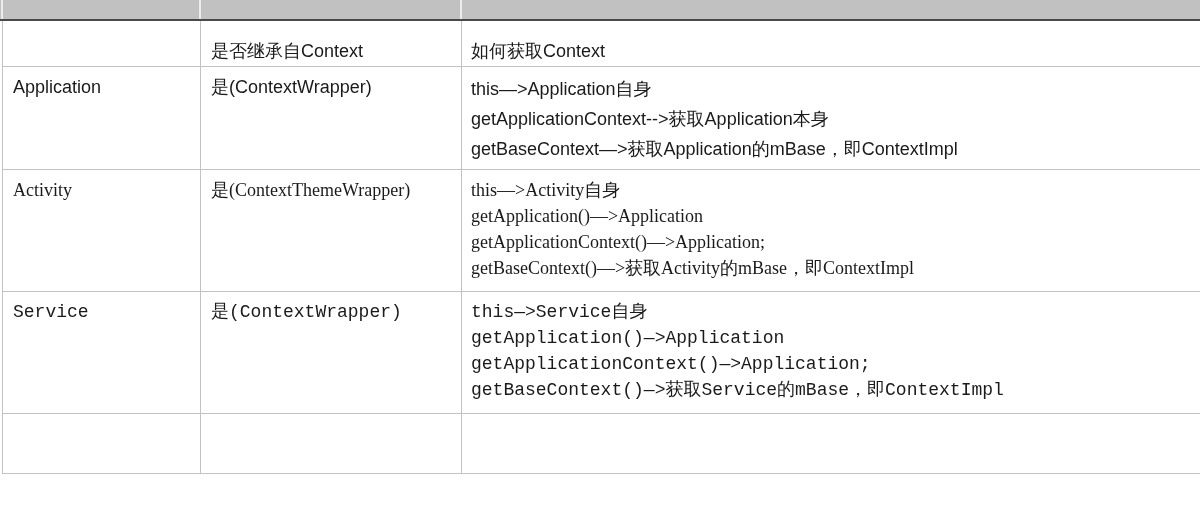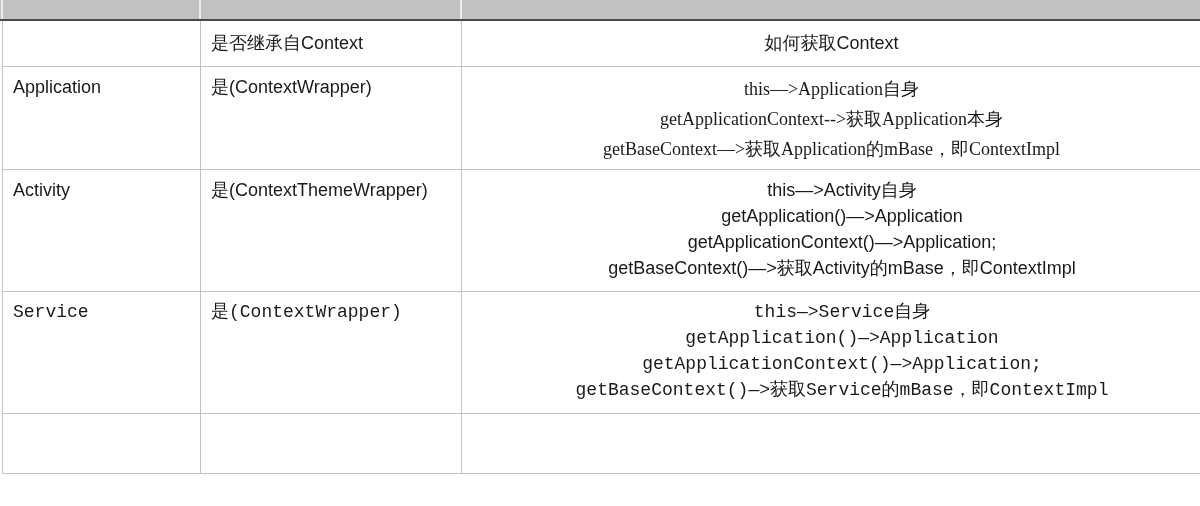--- a/index.html
+++ b/index.html
@@ -43,35 +43,35 @@
     table-layout: fixed;
     font-size: 18px;
   }
   .ctx-table td {
     border: 1px solid #c3c3c3;
     vertical-align: top;
     padding: 7px 8px 0 10px;
     overflow: hidden;
     line-height: 27px;
   }
-  .ctx-table tr.header-row td { border-top: none; padding-top: 9px; }
-  .ctx-table td.col-3 { border-right: none; padding-left: 9px; text-align: center; }
+  .ctx-table tr.header-row td { border-top: none; padding-top: 17px; }
+  .ctx-table td.col-3 { border-right: none; padding-left: 9px; }
   .col-w1 { width: 198px; }
   .col-w2 { width: 261px; }
 
   tr.header-row { height: 45px; }
   tr.r-app  { height: 103px; padding-left: 40px; }
-  tr.r-act  { height: 122px; }
+  tr.r-act  { height: 122px; font-family: Liberation Serif, serif; }
   tr.r-svc  { height: 122px; font-family: Liberation Mono, monospace; }
   tr.r-br   { height: 42px; }
   tr.r-cp   { height: 46px; }
   tr.r-part { height: 60px; }
 
-  .r-app .line { line-height: 30px; font-family: Liberation Serif, serif; }
-  .r-act .line, .r-svc .line { line-height: 26px; margin-left: 21px; }
+  .r-app .line { line-height: 30px; }
+  .r-act .line, .r-svc .line { line-height: 26px; }
 </style>
 </head>
 <body>
 
 <div class="screen">
 
   <div class="colstrip">
     <div class="sep sep-1"></div>
     <div class="sep sep-2"></div>
     <div class="sep sep-3"></div>

